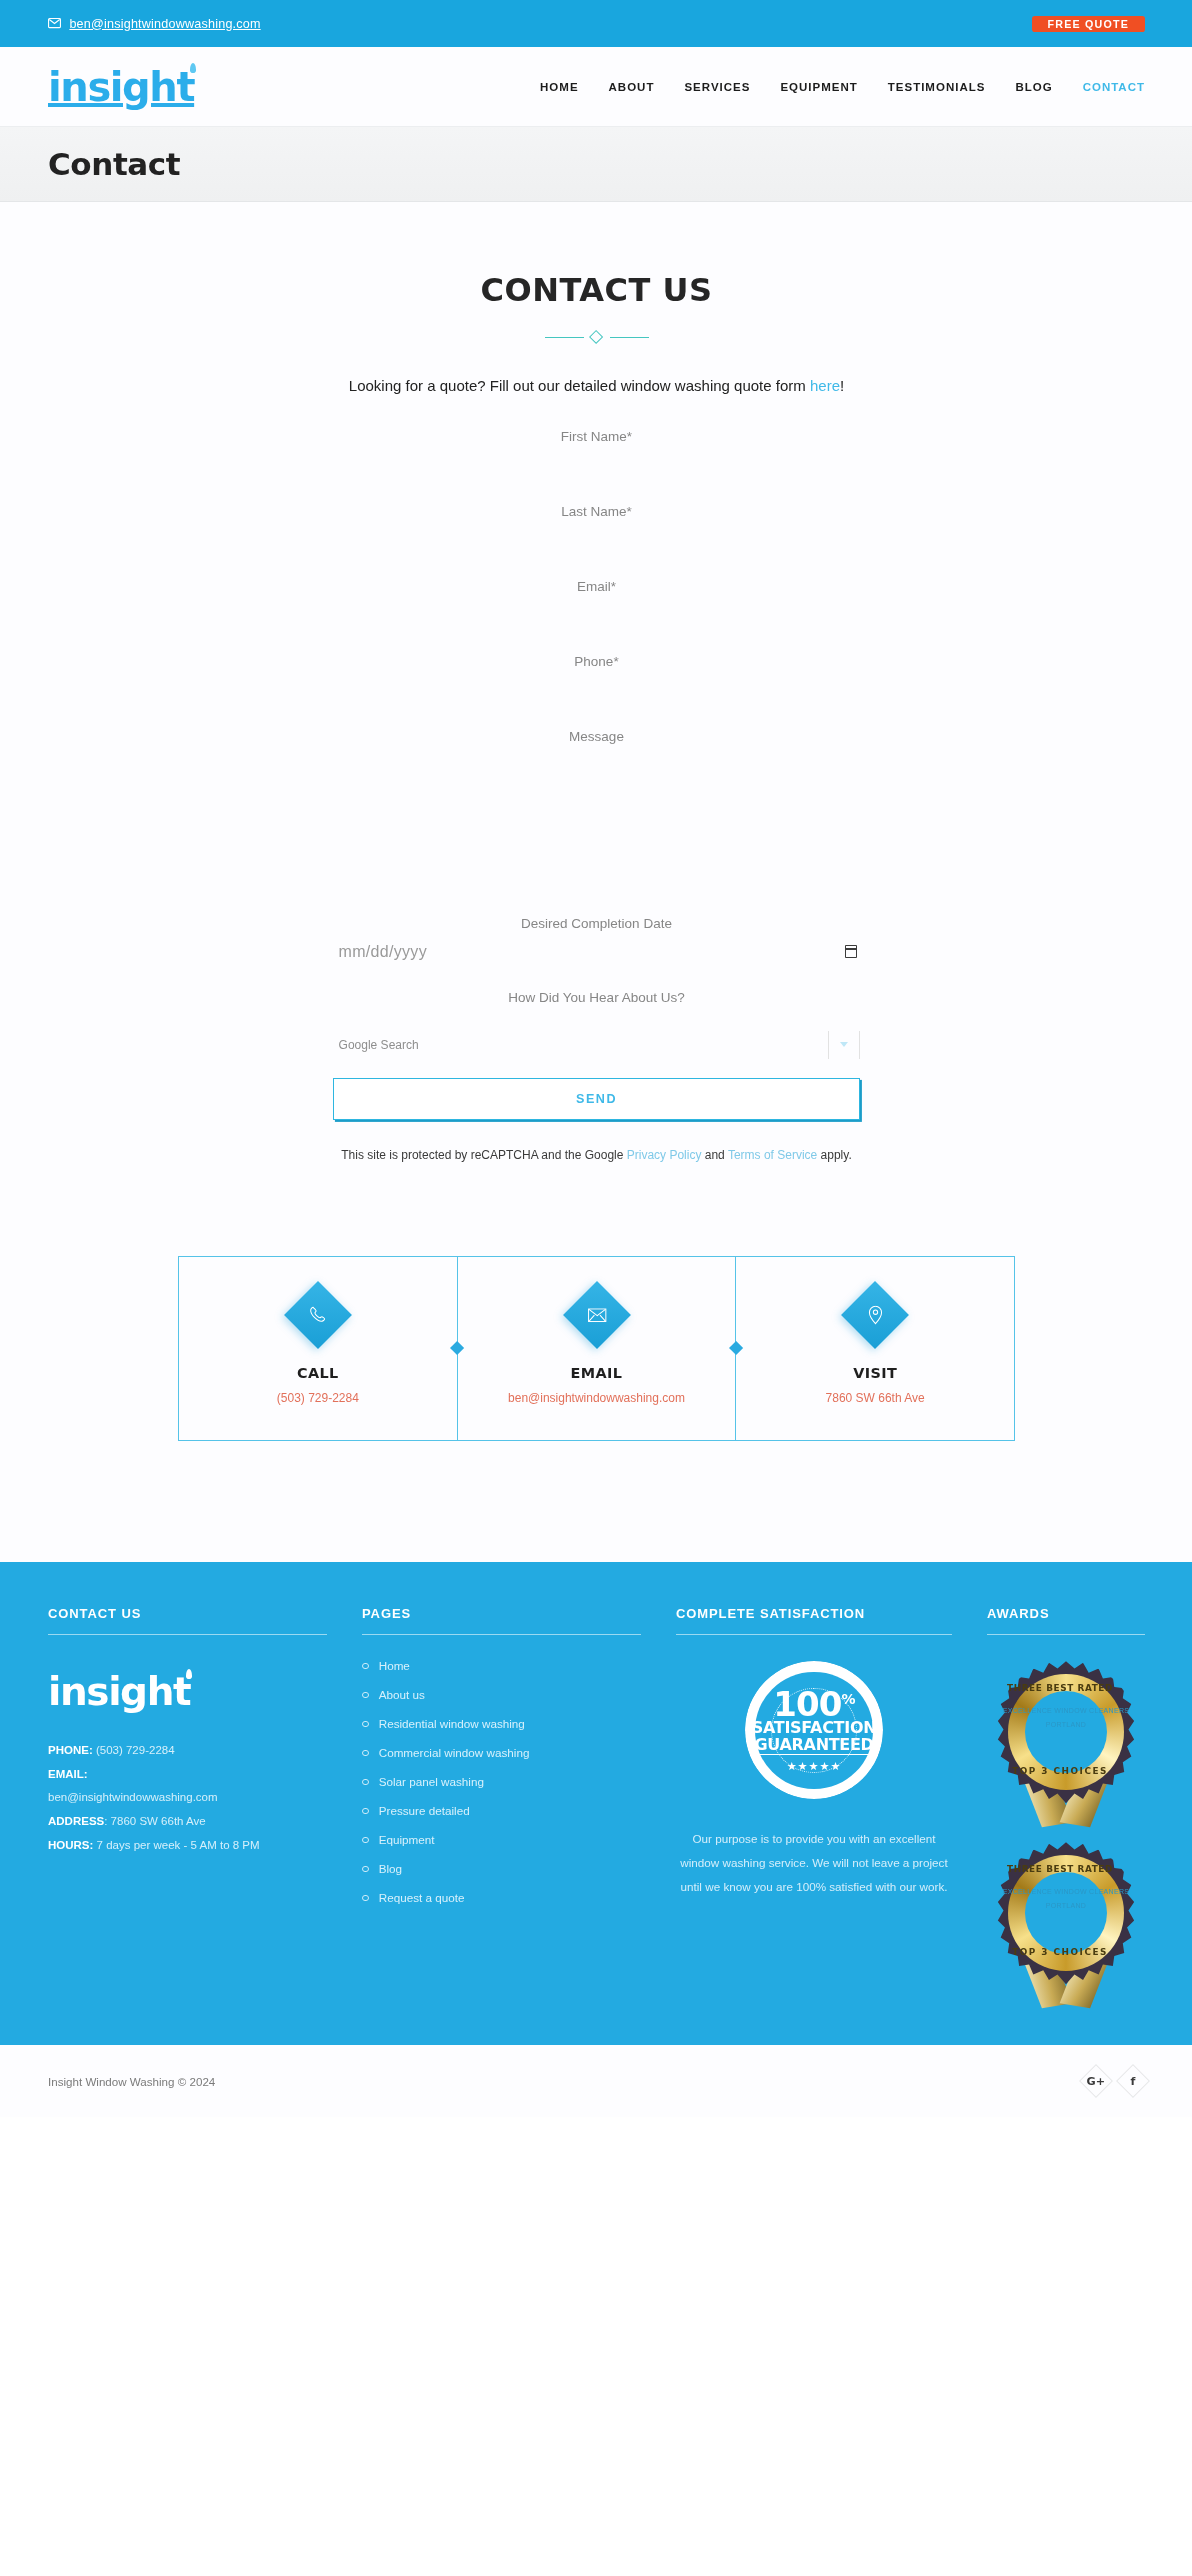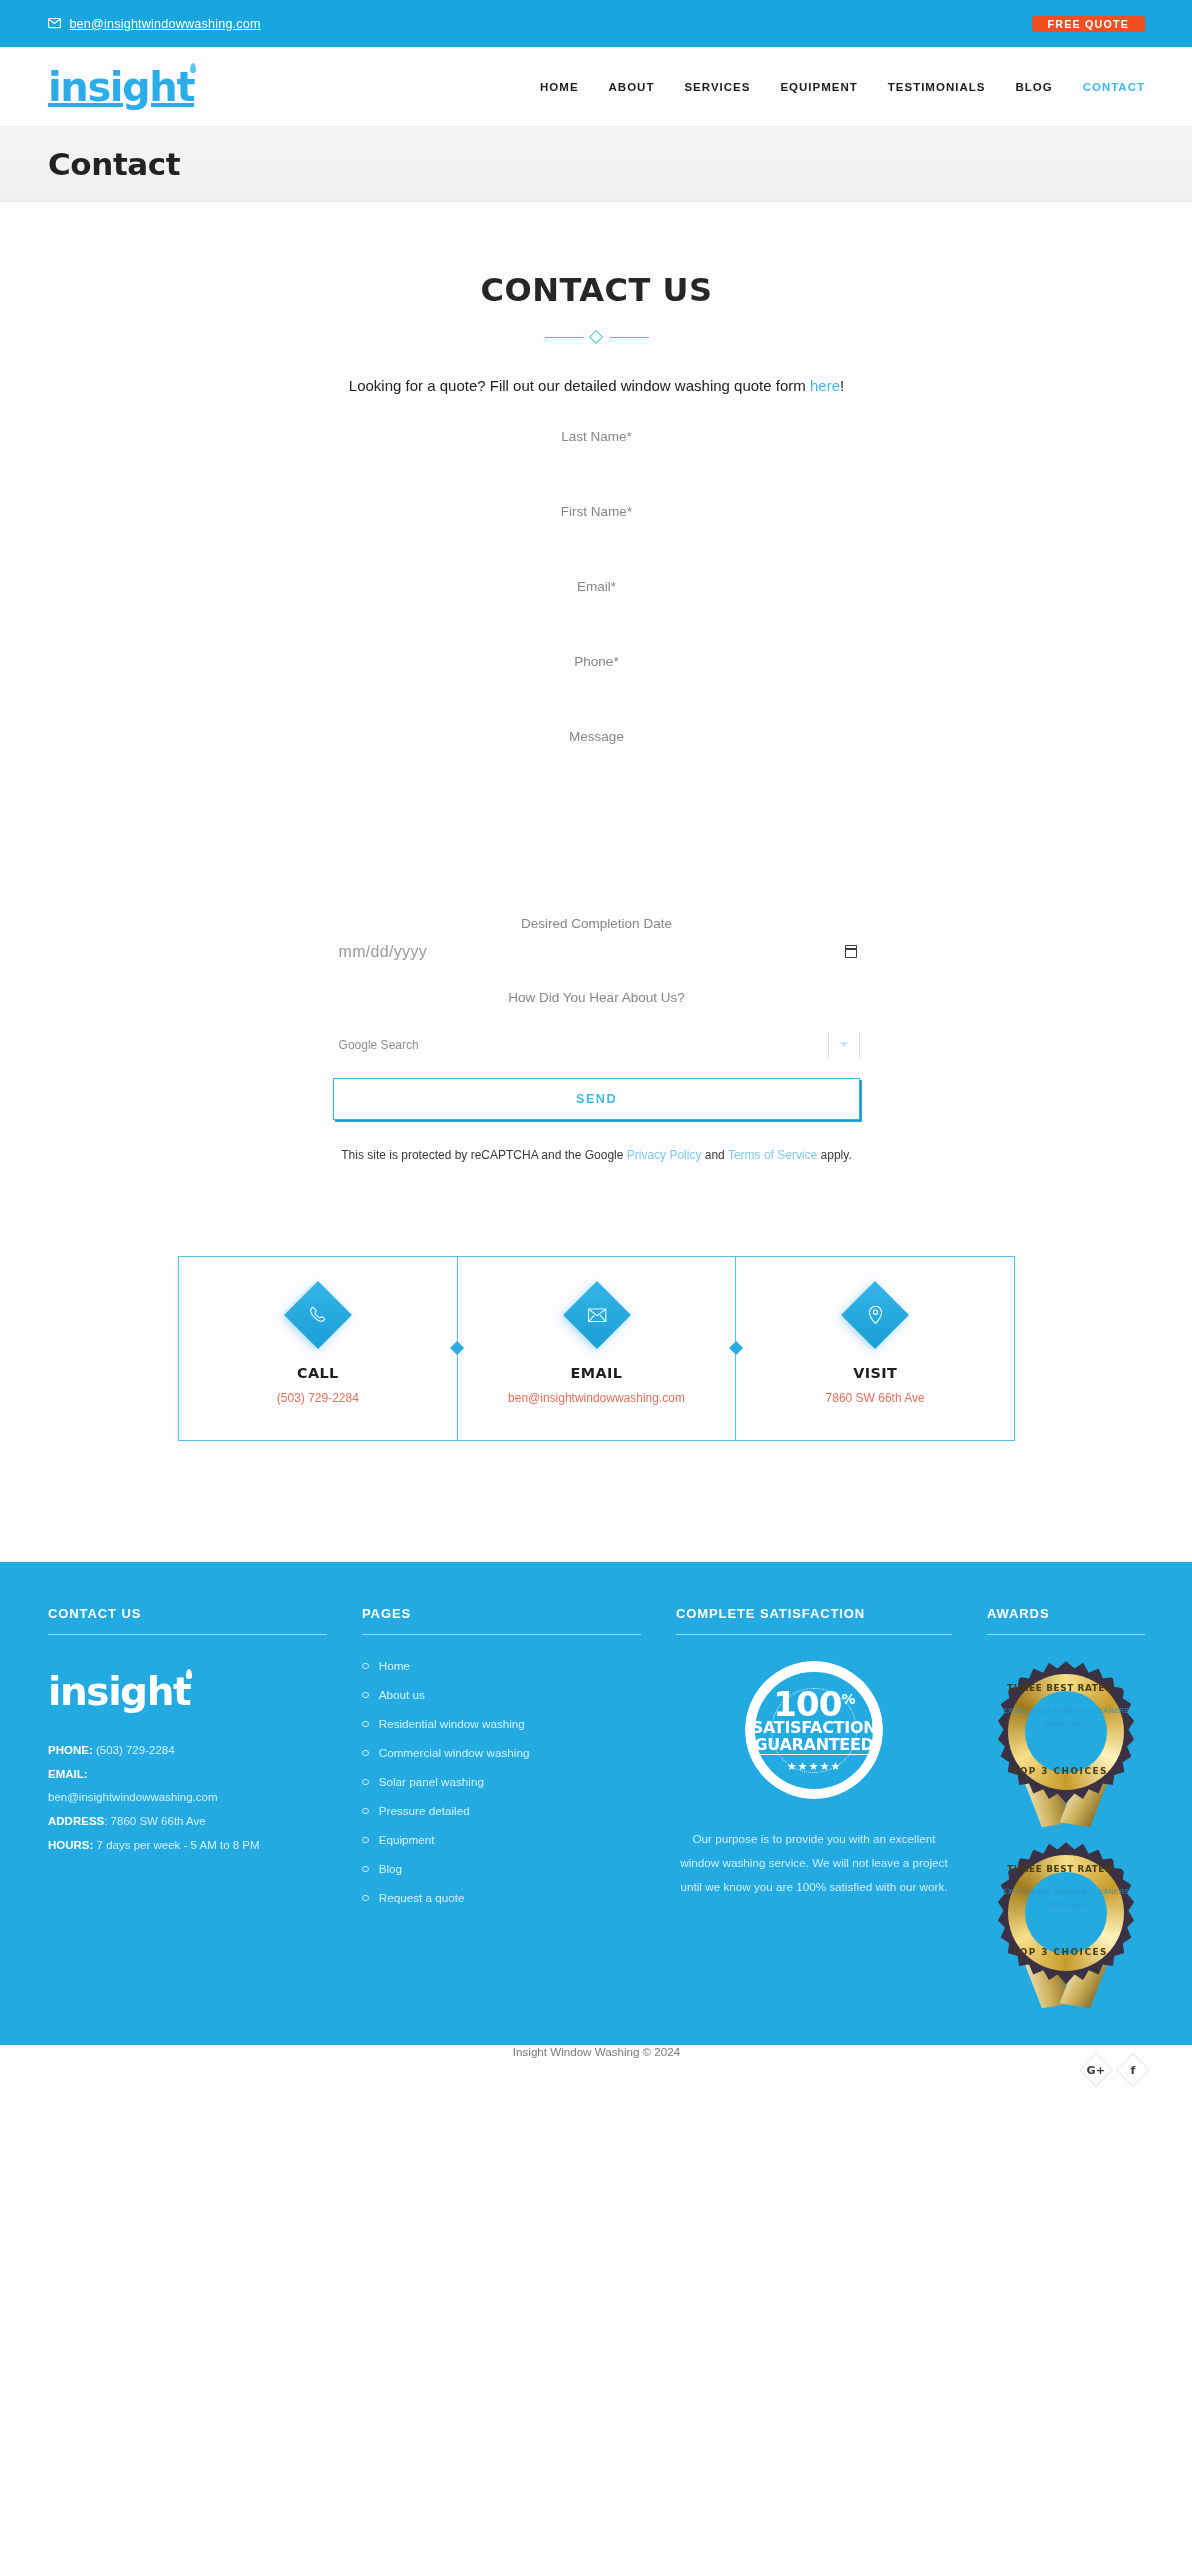--- a/index.html
+++ b/index.html
@@ -504,21 +504,20 @@
     letter-spacing: 0.3px;
   }
 
   
   .bottom {
     height: 72px;
     background: #fdfdff;
     display: flex;
     align-items: center;
     padding: 0 48px;
-    flex-direction: column;
   }
   .copyright { font-size: 11.6px; color: #7b7b7b; }
   .socials { margin-left: auto; display: flex; gap: 13px; }
   .soc {
     width: 24px; height: 24px;
     transform: rotate(45deg);
     border: 0.9px solid #e7e8ea;
     display: flex; align-items: center; justify-content: center;
     cursor: pointer;
   }
@@ -570,25 +569,25 @@
       <span></span>
     </div>
 
   <p class="lede">
     <span>Looking for a quote? Fill out our detailed window washing quote form </span><a href="#">here</a><span>!</span>
   </p>
 
   <form class="form">
 
     <div class="field">
+      <input class="text-in" type="text" placeholder="First Name*" style="">
+    </div>
+
+    <div class="field">
       <input class="text-in" type="text" placeholder="Last Name*" style="">
-    </div>
-
-    <div class="field">
-      <input class="text-in" type="text" placeholder="First Name*" style="">
     </div>
 
     <div class="field">
       <input class="text-in" type="text" placeholder="Email*" style="">
     </div>
 
     <div class="field">
       <input class="text-in" type="text" placeholder="Phone*" style="">
     </div>
 

